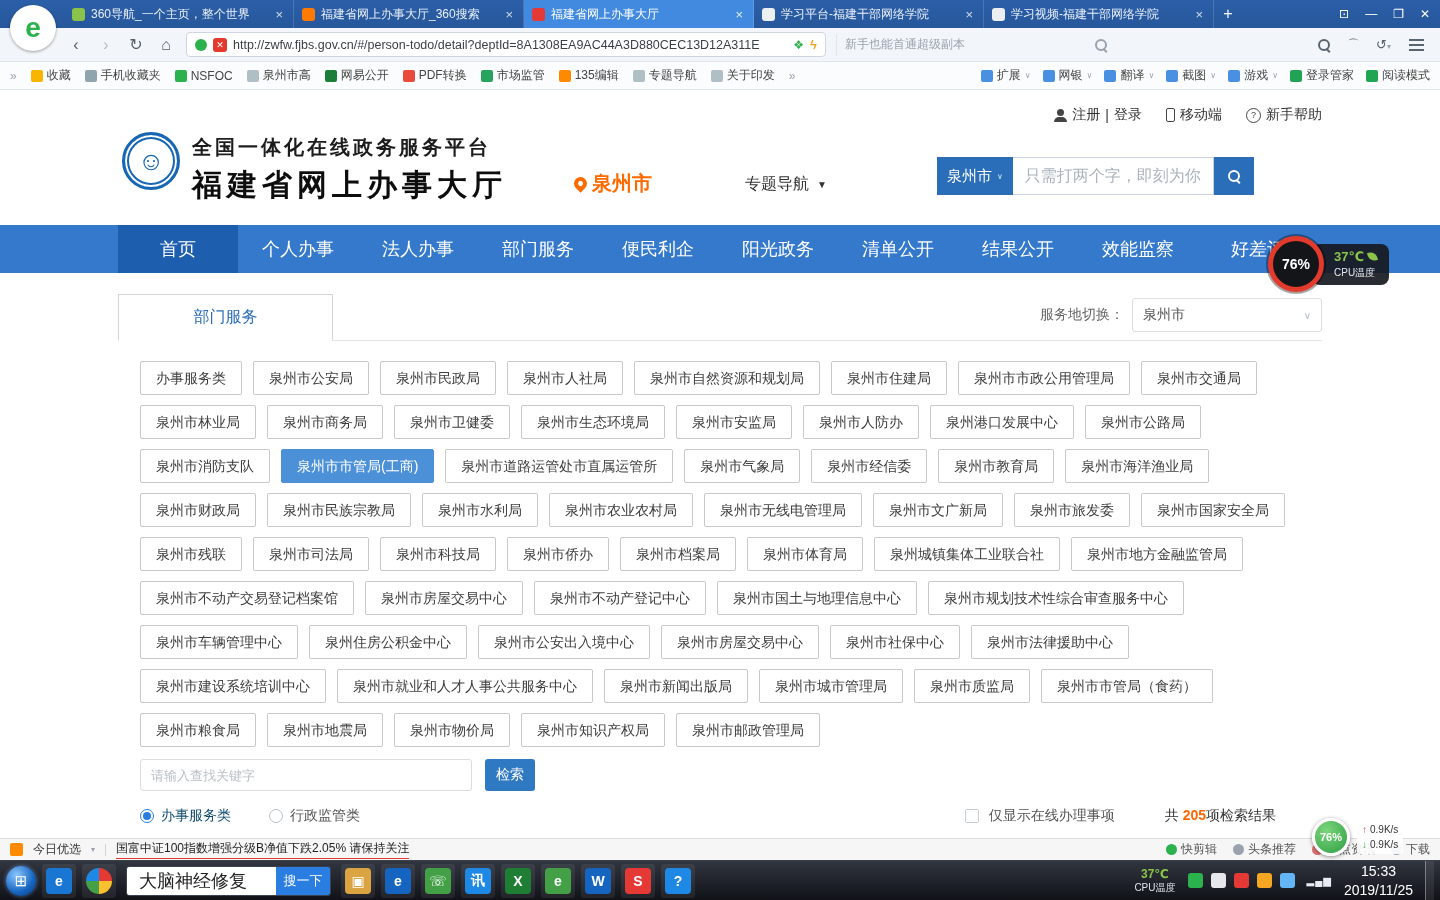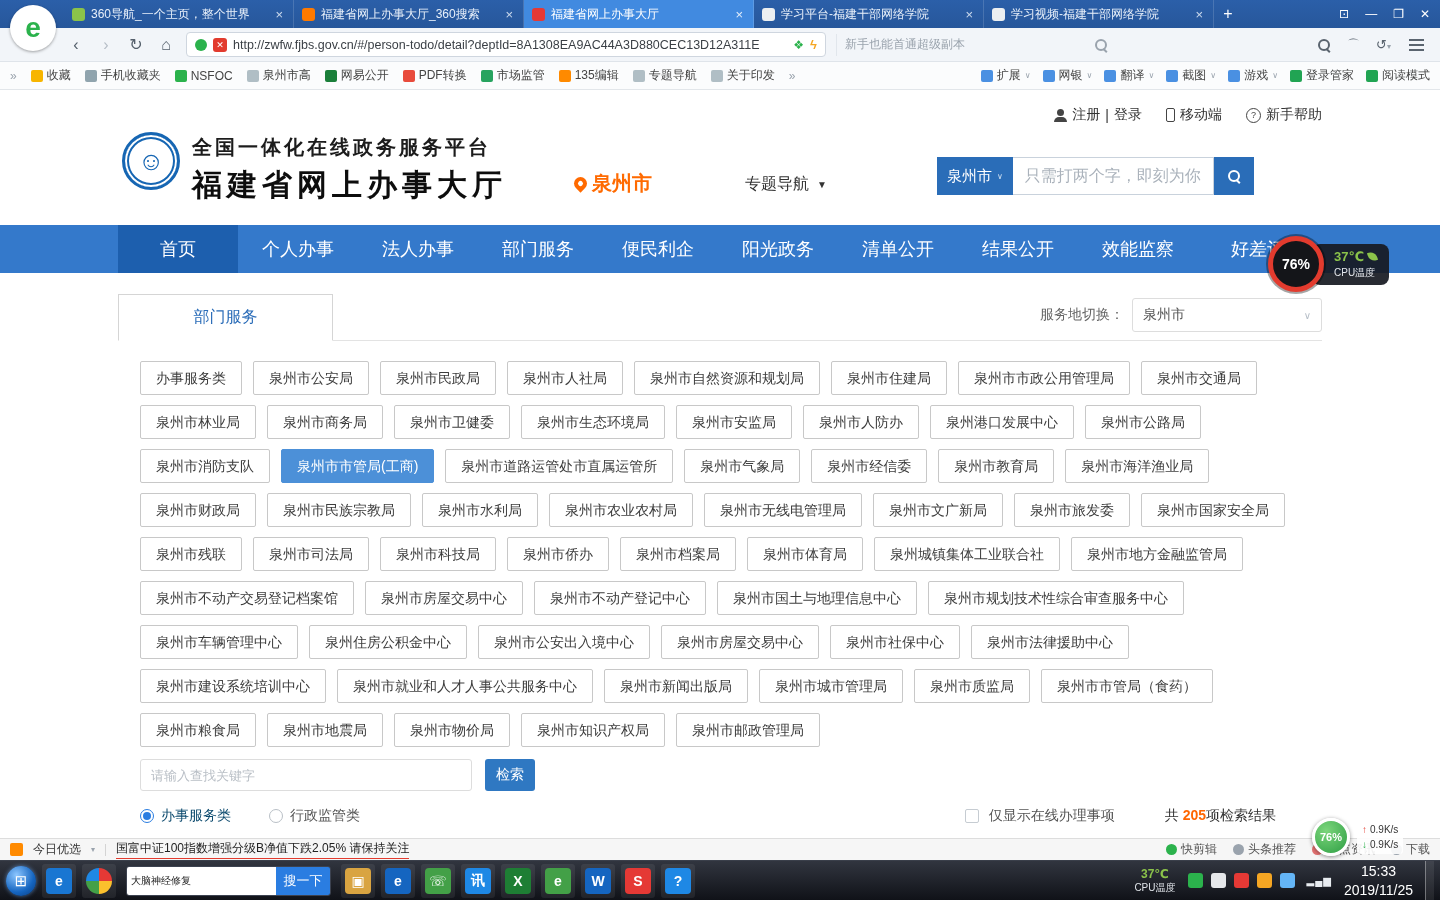--- a/index.html
+++ b/index.html
@@ -103,21 +103,21 @@
 .tk-ic{width:11px;height:11px;border-radius:50%}
 
 
 .taskbar{position:absolute;left:0;top:860px;width:1440px;height:40px;background:linear-gradient(#31353f,#101218);border-top:1px solid #3a3f4a;
  display:flex;align-items:center;gap:6px;padding:0 6px;z-index:20}
 .orb{width:30px;height:30px;border-radius:50%;background:radial-gradient(circle at 35% 30%,#8cc6ff,#1565c0 60%,#0b3a7a);display:flex;align-items:center;justify-content:center;color:#fff;font-size:15px;box-shadow:0 0 4px rgba(120,180,255,.6)}
 .app{width:34px;height:34px;display:flex;align-items:center;justify-content:center;border-radius:3px;background:rgba(255,255,255,.07)}
 .app-ic{width:26px;height:26px;border-radius:4px;display:flex;align-items:center;justify-content:center;color:#fff;font-weight:bold;font-size:14px}
 .pinwheel{background:conic-gradient(#e53935 0 25%,#fbc02d 0 50%,#43a047 0 75%,#1e88e5 0 100%);border-radius:50%}
 .tb-search{width:205px;height:30px;border-radius:3px;overflow:hidden;display:flex;margin:0 4px;border:1px solid #3c4250}
-.tb-search-text{flex:1;background:#fff;color:#222;font-size:10px;display:flex;align-items:center;padding:0 4px;white-space:nowrap;overflow:hidden}
+.tb-search-text{flex:1;background:#fff;color:#222;font-size:18px;display:flex;align-items:center;padding:0 12px;white-space:nowrap;overflow:hidden}
 .tb-search-btn{width:54px;background:#2a7de1;color:#fff;font-size:13px;border:none}
 .tb-right{margin-left:auto;display:flex;align-items:center;gap:12px;color:#fff}
 .temp-widget{text-align:center;line-height:1.25}
 .temp-val{color:#8bc34a;font-size:12px;font-weight:bold}
 .temp-lab{color:#dfe3e8;font-size:10px}
 .tray-ic{width:15px;height:15px;border-radius:3px}
 .net-glyph{font-size:10px;letter-spacing:1px;color:#e8ecf0}
 .clock{text-align:center;font-size:14px;line-height:1.35;color:#fff}
 .peek{width:9px;height:40px;border-left:1px solid rgba(255,255,255,.35);background:rgba(255,255,255,.08)}
 

